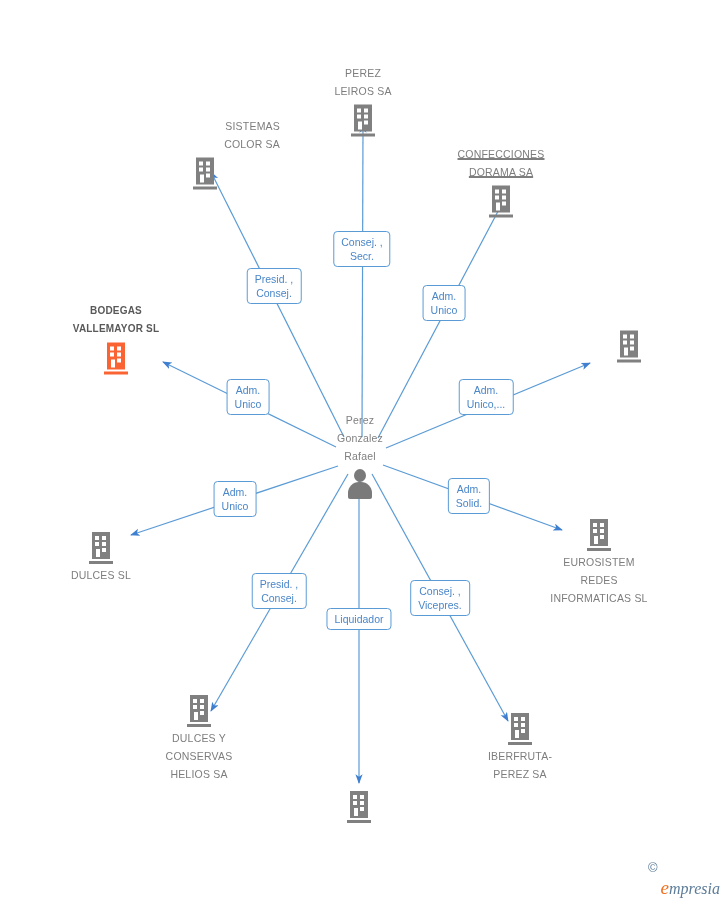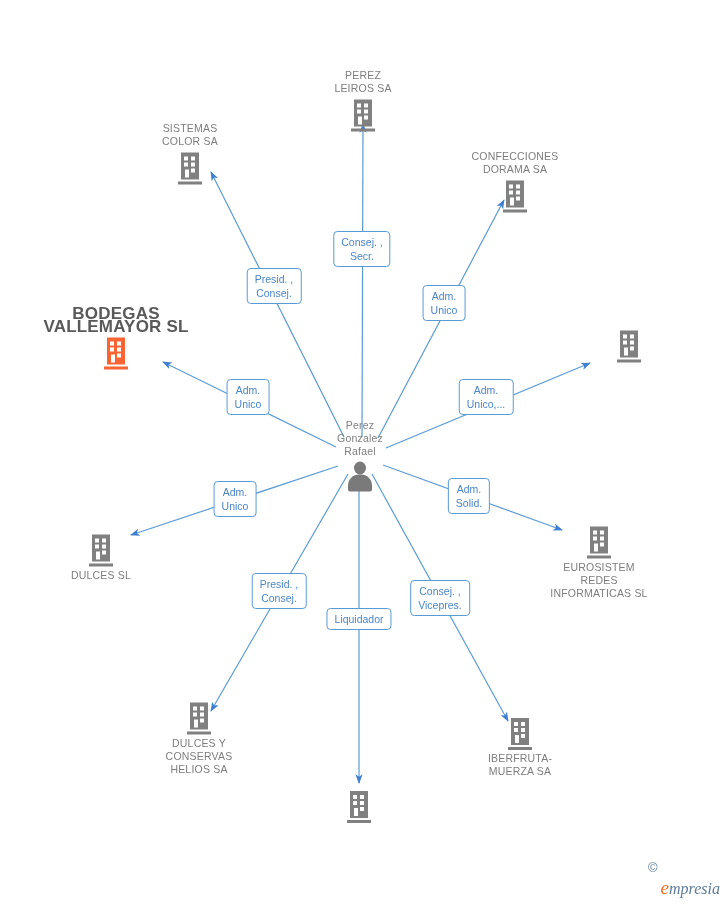--- a/index.html
+++ b/index.html
@@ -8,25 +8,25 @@
     background:#ffffff;
     font-family:"Liberation Sans", sans-serif;
     overflow:hidden;
     position:relative;
   }
   #stage{position:absolute;left:0;top:0;width:728px;height:905px;}
   #edges{position:absolute;left:0;top:0;width:728px;height:905px;}
 
   .node{position:absolute;transform:translate(-50%,-50%);text-align:center;width:150px;}
   .node .lbl{
-    font-size:10.5px;color:#808080;line-height:13px;letter-spacing:.2px;
+    font-size:10.5px;color:#808080;line-height:18px;letter-spacing:.2px;
     white-space:pre-line;
   }
   .node.company .lbl{color:#7d7d7d;}
-  .node.focus .lbl{color:#595959;font-weight:bold;font-size:17px;}
+  .node.focus .lbl{color:#595959;font-weight:bold;font-size:10px;}
   .node .ico{display:flex;justify-content:center;align-items:flex-end;height:34px;}
   .node.above .ico{margin-top:3px;}
   .node.below .lbl{margin-top:2px;}
 
   
   .bldg{position:relative;width:24px;height:32px;}
   .bldg .body{
     position:absolute;left:3px;top:0;width:18px;height:27px;
     background:#808080;
   }
@@ -119,37 +119,37 @@
             <span class="w" style="left:6px;top:4px"></span>
             <span class="w" style="left:13px;top:4px"></span>
             <span class="w" style="left:6px;top:10px"></span>
             <span class="w" style="left:13px;top:10px"></span>
             <span class="w" style="left:13px;top:16px"></span>
             <span class="door"></span>
             <span class="base"></span>
           </div>
         </div>
       </div>
-      <div class="node company above" style="left: 190px; top: 153px;">
+      <div class="node company above" style="left: 205px; top: 153px; text-align: right;">
         <div class="lbl">SISTEMAS
 COLOR SA</div>
         <div class="ico">
           <div class="bldg">
             <span class="body"></span>
             <span class="w" style="left:6px;top:4px"></span>
             <span class="w" style="left:13px;top:4px"></span>
             <span class="w" style="left:6px;top:10px"></span>
             <span class="w" style="left:13px;top:10px"></span>
             <span class="w" style="left:13px;top:16px"></span>
             <span class="door"></span>
             <span class="base"></span>
           </div>
         </div>
       </div>
-      <div class="node company above" style="left: 515px; top: 181px;">
+      <div class="node company above" style="left: 501px; top: 181px; text-decoration: underline;">
         <div class="lbl">CONFECCIONES
 DORAMA SA</div>
         <div class="ico">
           <div class="bldg">
             <span class="body"></span>
             <span class="w" style="left:6px;top:4px"></span>
             <span class="w" style="left:13px;top:4px"></span>
             <span class="w" style="left:6px;top:10px"></span>
             <span class="w" style="left:13px;top:10px"></span>
             <span class="w" style="left:13px;top:16px"></span>
@@ -244,21 +244,21 @@
             <span class="w" style="left:6px;top:4px"></span>
             <span class="w" style="left:13px;top:4px"></span>
             <span class="w" style="left:6px;top:10px"></span>
             <span class="w" style="left:13px;top:10px"></span>
             <span class="w" style="left:13px;top:16px"></span>
             <span class="door"></span>
             <span class="base"></span>
           </div>
         </div>
         <div class="lbl">IBERFRUTA-
-MUERZA SA</div>
+PEREZ SA</div>
       </div>
       <div class="node company below" style="left: 359px; top: 806px;">
         <div class="ico">
           <div class="bldg">
             <span class="body"></span>
             <span class="w" style="left:6px;top:4px"></span>
             <span class="w" style="left:13px;top:4px"></span>
             <span class="w" style="left:6px;top:10px"></span>
             <span class="w" style="left:13px;top:10px"></span>
             <span class="w" style="left:13px;top:16px"></span>

